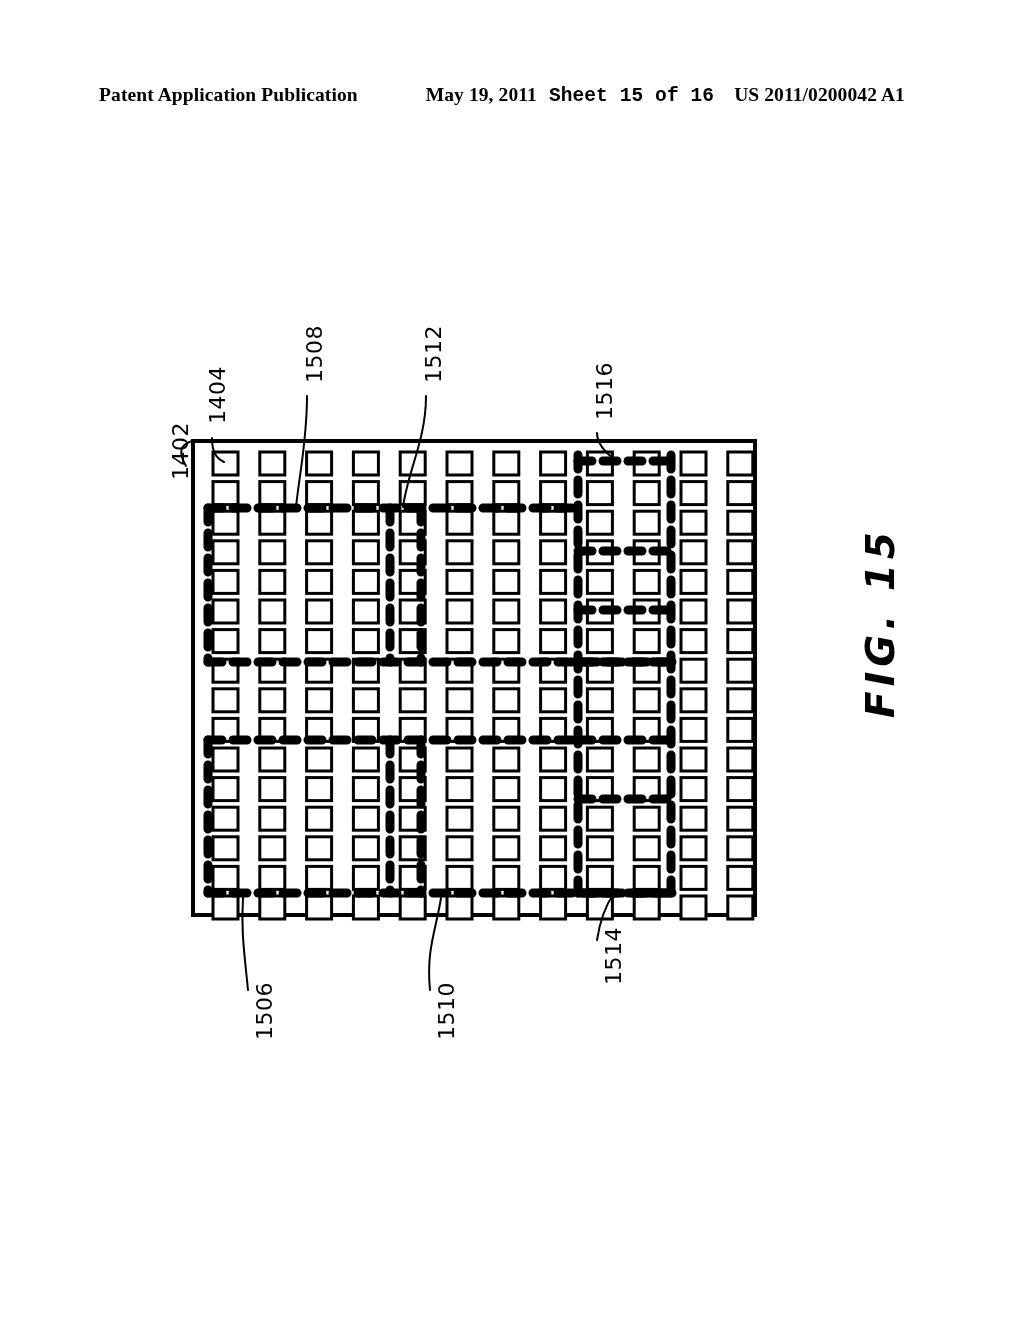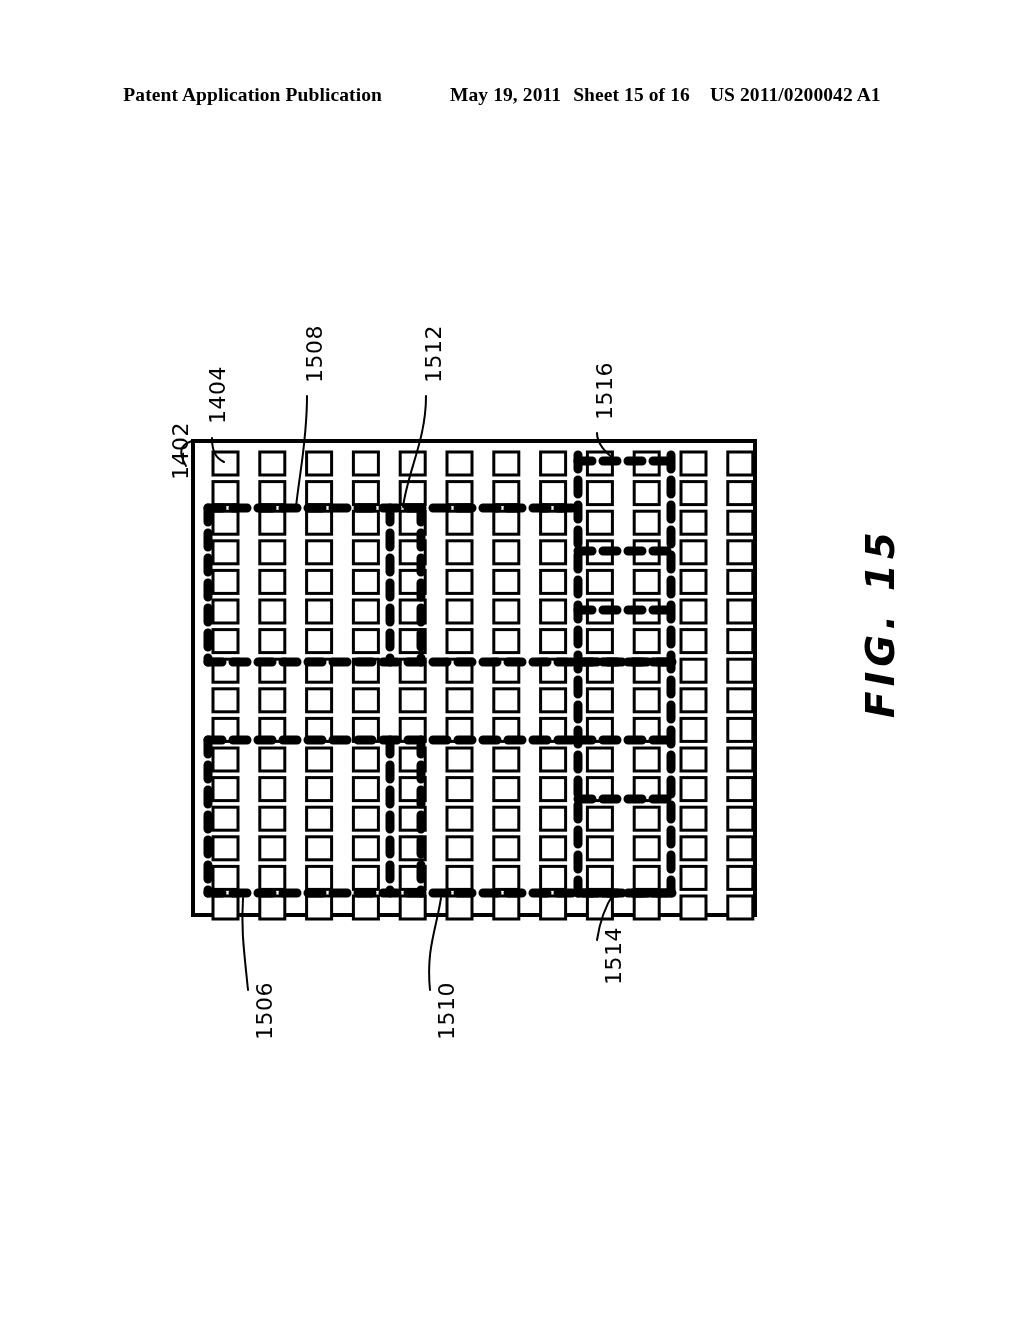--- a/index.html
+++ b/index.html
@@ -27,21 +27,21 @@
     align-items: baseline;
     font-family: "Liberation Serif", serif;
     font-weight: bold;
     font-size: 19.5px;
     color: #000;
     letter-spacing: 0.1px;
     white-space: nowrap;
   }
   #patent-header .hdr-pub      { margin-right: 44px; }
   #patent-header .hdr-date     { margin-right: 12px; margin-left: 24px; }
-  #patent-header .hdr-sheet    { margin-right: 20px; }
+  #patent-header .hdr-sheet    { margin-right: 20px; font-family: Liberation Mono, monospace; }
   #patent-header .hdr-docnum   { }
 
   
   #fig-label {
     position: absolute;
     left: 770px;
     top: 600px;
     width: 220px;
     text-align: center;
     transform-origin: 50% 50%;

